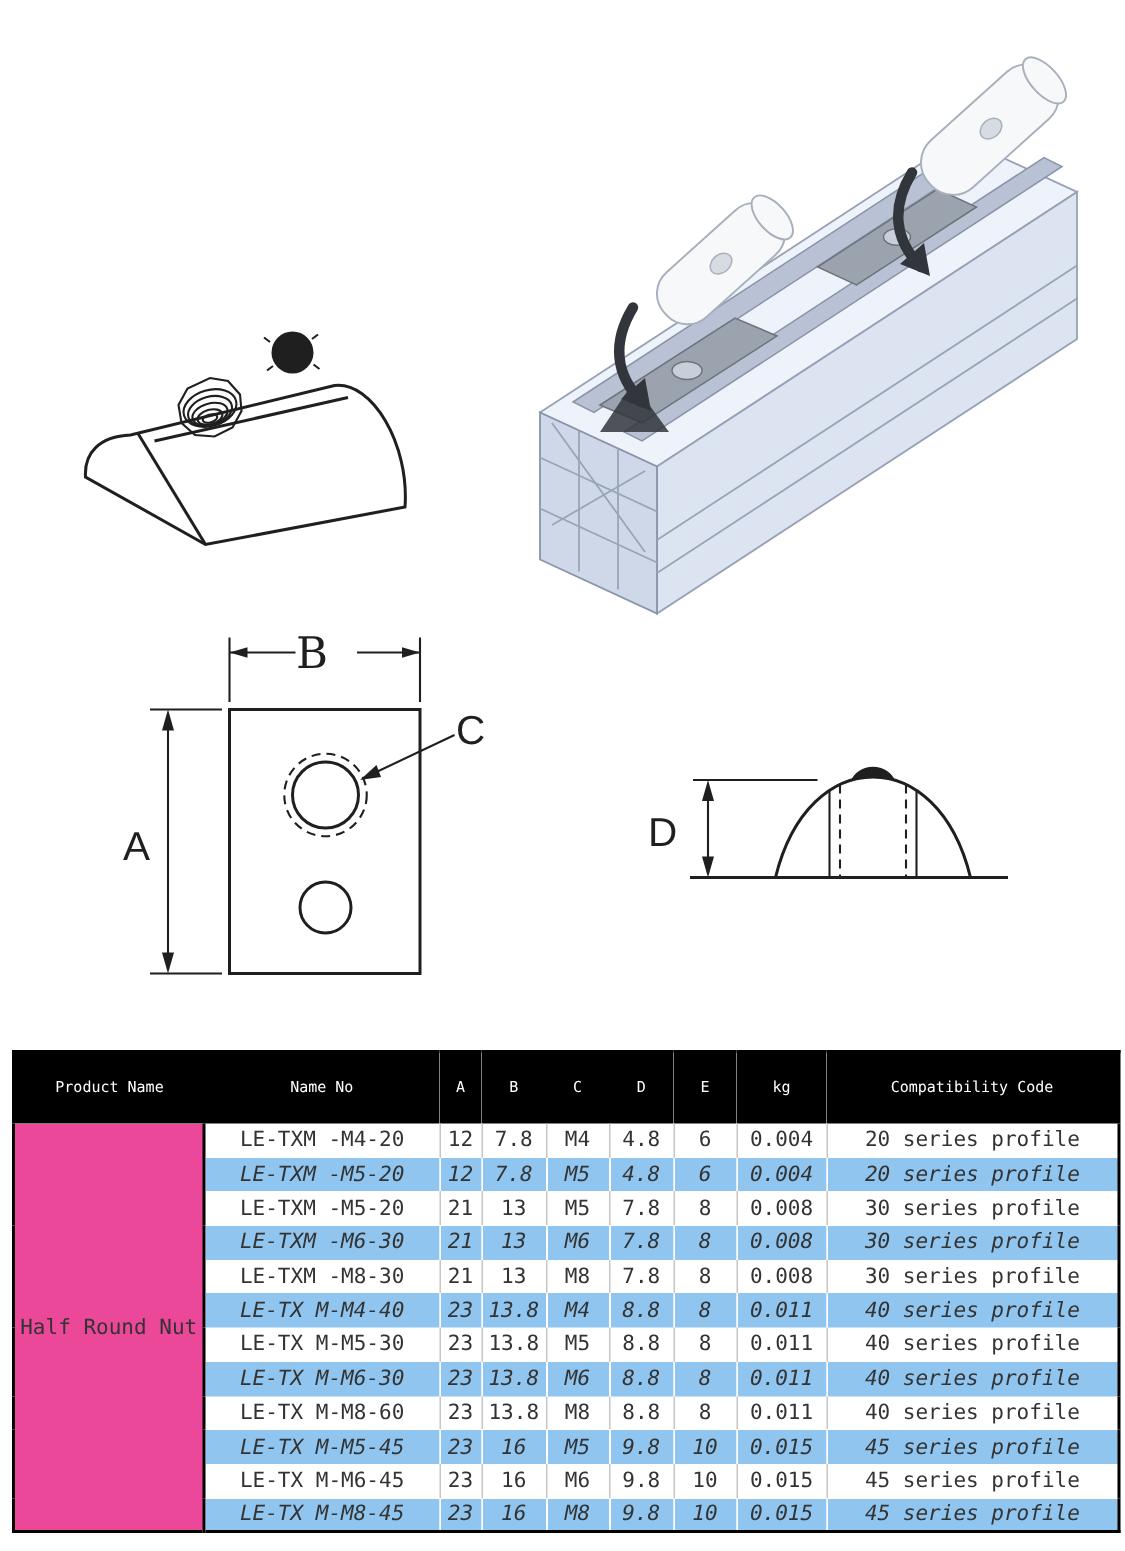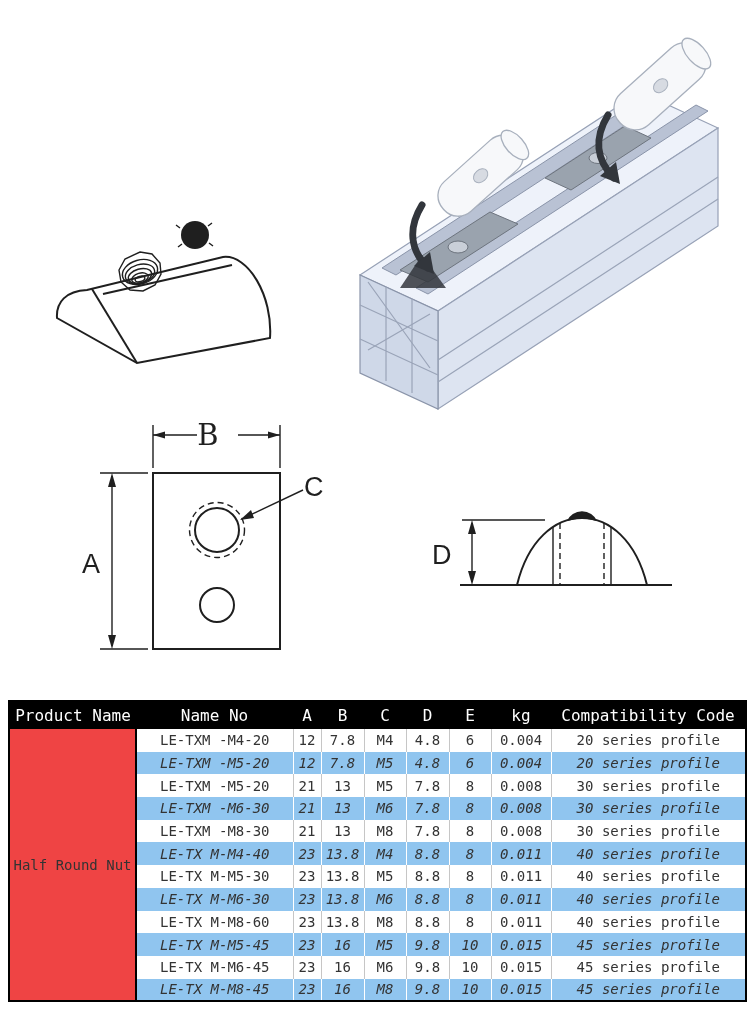--- a/index.html
+++ b/index.html
@@ -24,28 +24,28 @@
   .al-line { stroke:#9aa4b8; stroke-width:1.2; fill:none; }
   .cyl { fill:#f7f8fa; stroke:#a8b0bd; stroke-width:1.3; }
   .nutbar { fill:#9aa3ae; stroke:#6d747e; stroke-width:1; }
   .arrow { stroke:#32363c; stroke-width:7; fill:none; stroke-linecap:round; }
   .arrowhead { fill:#32363c; stroke:none; }
 
   
   table.spec { position:absolute; left:8px; top:700px; width:737px;
                border-collapse:collapse; table-layout:fixed;
                border:2px solid #000; font-size:14px; color:#333; }
-  table.spec thead th { background:#000; color:#fff; height:27px; padding:0;
-                        font-weight:normal; font-size:16px; white-space:nowrap; overflow:hidden; }
+  table.spec thead th { background:#000; color:#fff; height:27px; padding:10px;
+                        font-weight:normal; font-size:10px; white-space:nowrap; overflow:hidden; }
   table.spec tbody tr { height:22.7px; }
   table.spec tbody td { text-align:center; vertical-align:middle; padding:0;
                         border-right:1px solid #c6c6c6; white-space:nowrap; overflow:hidden; }
   table.spec tbody td:last-child { border-right:none; }
   table.spec tbody tr.blue td { background:var(--row-blue); border-right-color:rgba(255,255,255,.85);font-style:italic; }
-  table.spec td.product { background:#ef4444; border-right:2px solid #000; }
+  table.spec td.product { background:#ec4899; border-right:2px solid #000; }
 </style>
 </head>
 <body>
 
 <div class="page">
 
   <svg class="fig" style="left:40px; top:190px;" width="240" height="200" viewBox="0 0 240 200">
     <path class="tl" d="M47,100 C26,101 16,112 17,128 L97,173 L230,148 C233,106 208,64 183,67 L47,100 Z"></path>
     <path class="tl" d="M52,99 L97,173"></path>
     <path class="tl" d="M63,104 L192,75"></path>

